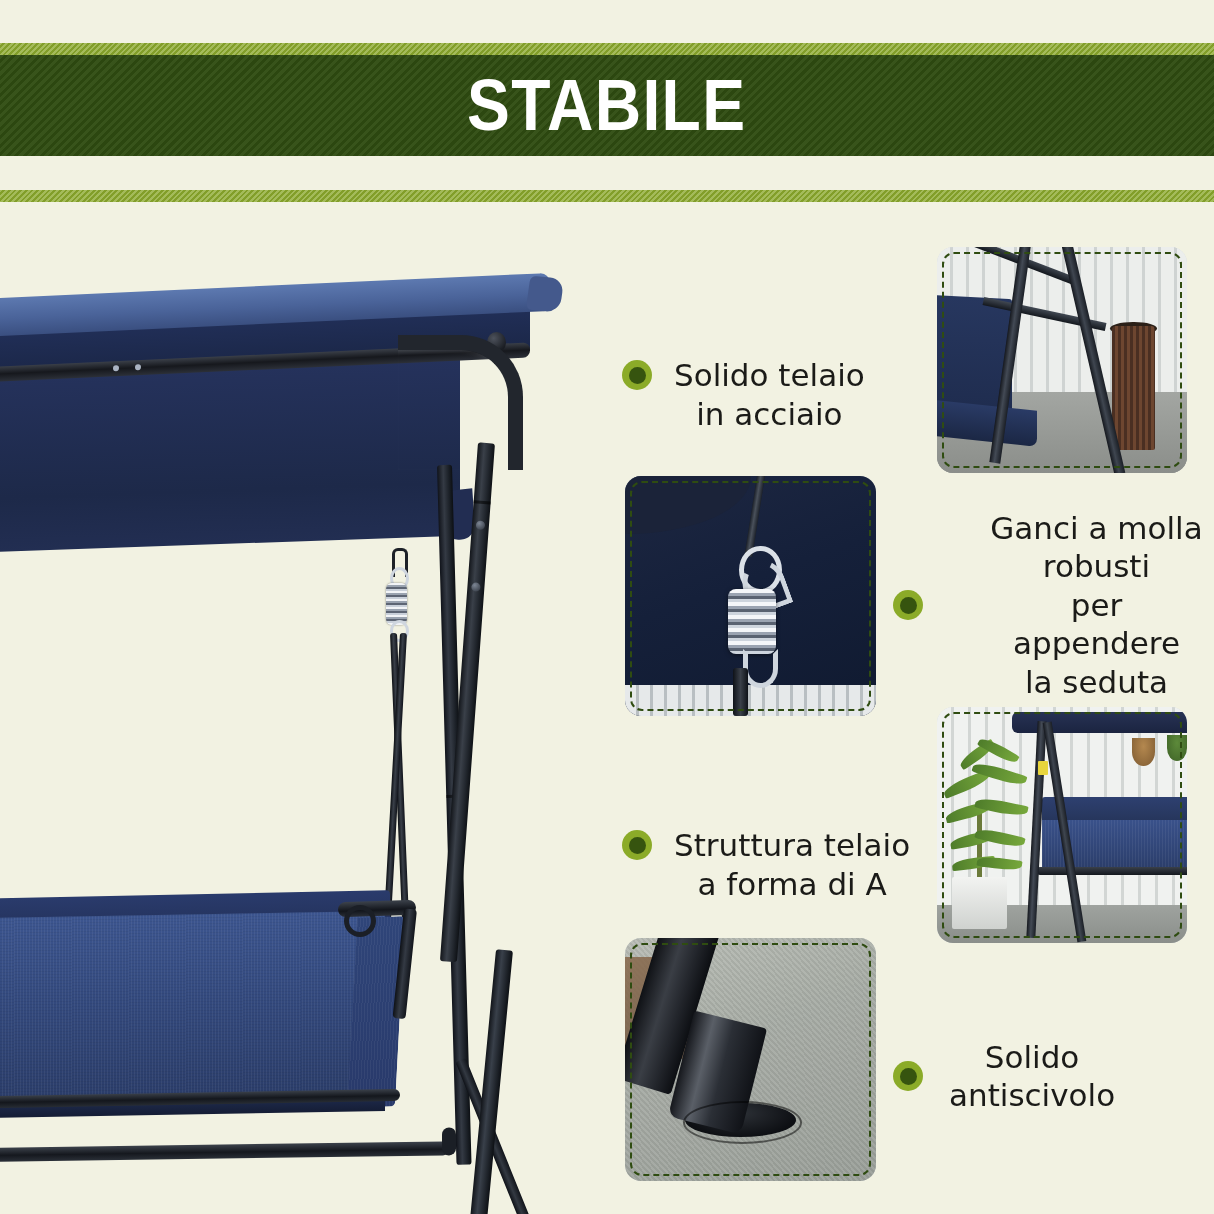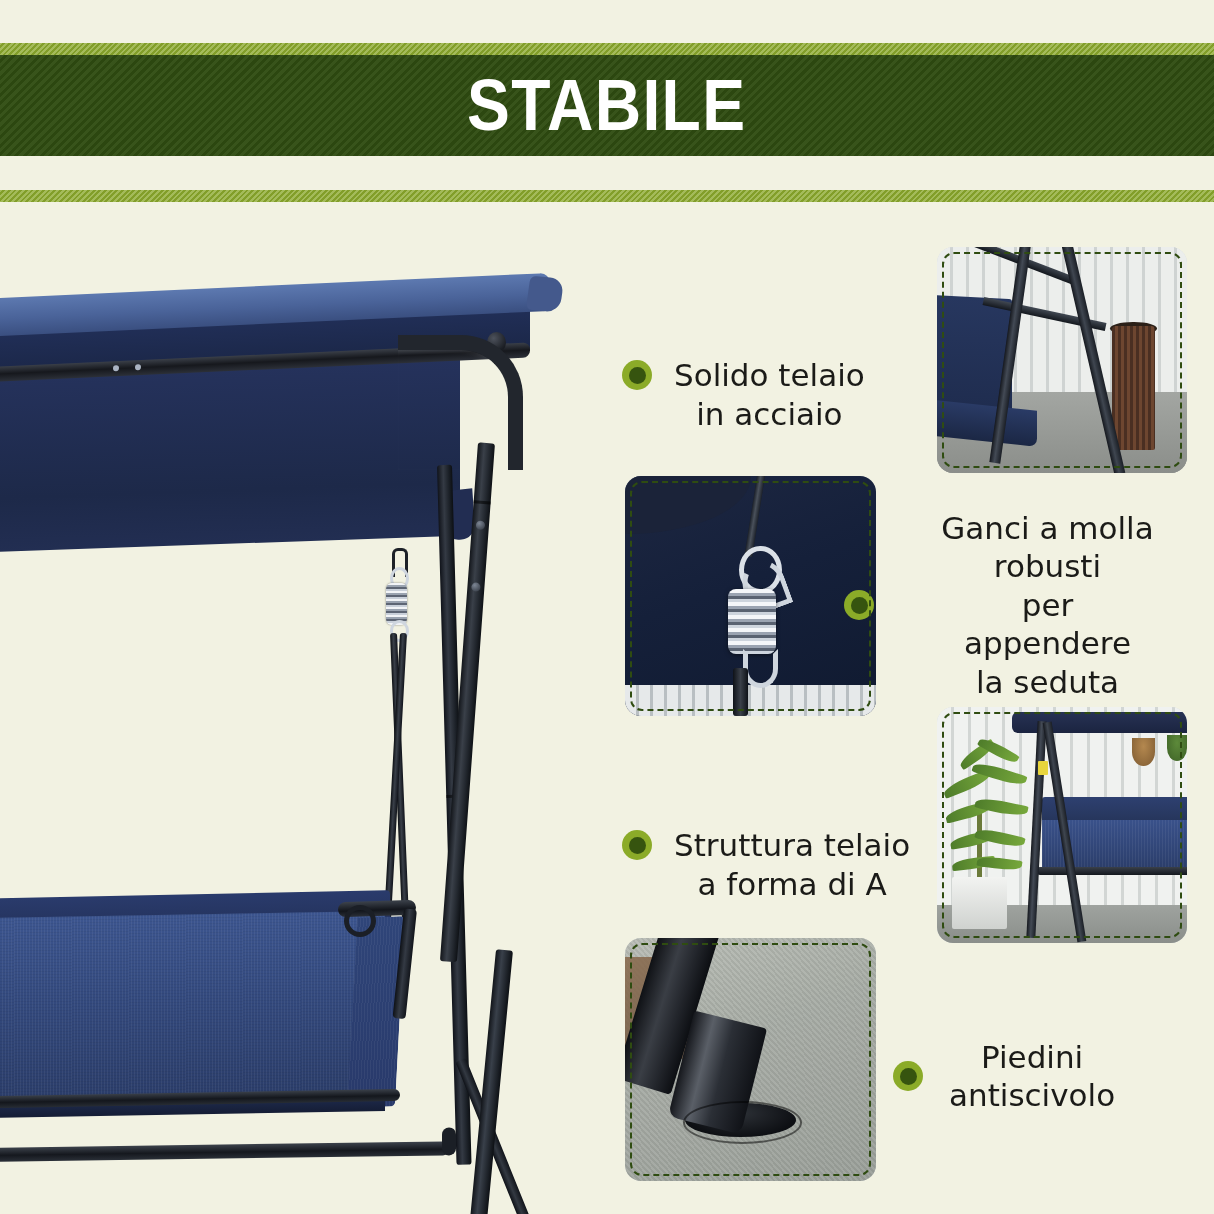--- a/index.html
+++ b/index.html
@@ -425,21 +425,21 @@
       <div class="p2-hookbar"></div>
       <div class="p2-eye"></div>
       <div class="p2-hookcurve"></div>
       <div class="p2-spring"></div>
       <div class="p2-lowhook"></div>
       <div class="p2-clip"></div>
     </div>
     <div class="dash"></div>
   </div>
 
-  <div class="bullet-row bt-right" style="left:844px;top:540px;width:315px;height:130px;gap:36px;">
+  <div class="bullet-row bt-right" style="left:893px;top:540px;width:315px;height:130px;gap:36px;">
     <span class="dot">
         <i></i>
       </span>
     <span class="btext">Ganci a molla
 robusti
 per appendere
 la seduta</span>
   </div>
 
   <div class="bullet-row bt-left" style="left:622px;top:800px;width:310px;height:90px;">
@@ -490,17 +490,17 @@
       <div class="p4-cap"></div>
       <div class="p4-ring"></div>
     </div>
     <div class="dash"></div>
   </div>
 
   <div class="bullet-row bt-right" style="left:893px;top:1030px;width:315px;height:92px;">
     <span class="dot">
         <i></i>
       </span>
-    <span class="btext">Piedini
+    <span class="btext">Solido
 antiscivolo</span>
   </div>
 
 </div>
 
 </body></html>

